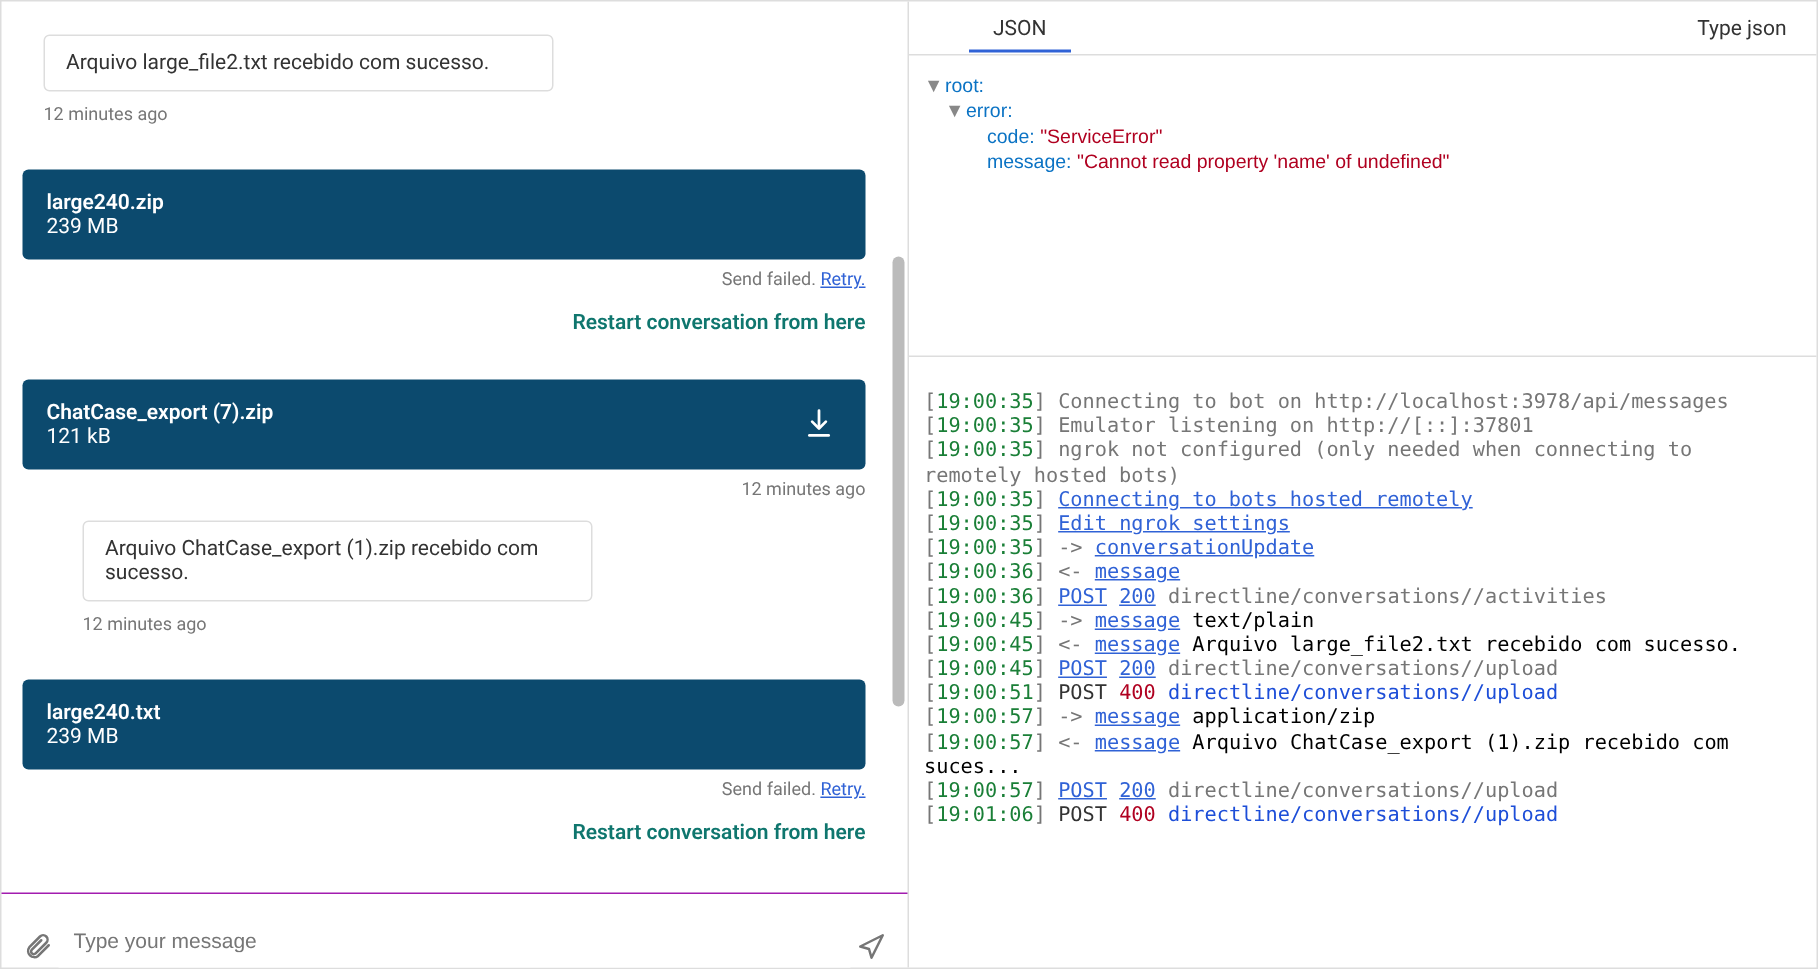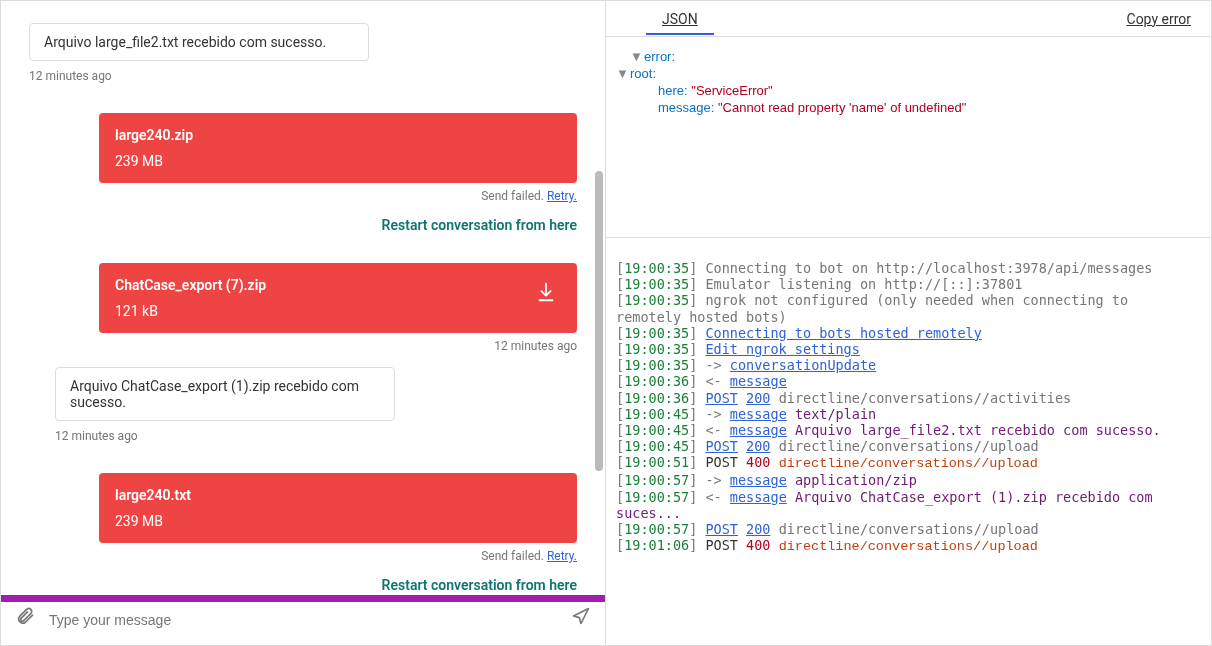--- a/index.html
+++ b/index.html
@@ -8,61 +8,61 @@
   .left-pane { width: 605px; display: flex; flex-direction: column; border-right: 1px solid #ddd; }
   .right-pane { width: 605px; display: flex; flex-direction: column; }
   .chat-scroll { flex: 1; overflow-y: hidden; padding: 8px 28px 8px 28px; position: relative; }
   .chat-inner { display: flex; flex-direction: column; }
   .scrollbar-track { position: absolute; right: 2px; top: 170px; width: 8px; height: 300px; background: #bbb; border-radius: 4px; }
 
   .bot-bubble { display: inline-block; background: #fff; border: 1px solid #ddd; border-radius: 4px; padding: 10px 14px; margin-top: 14px; max-width: 340px; font-size: 14px; color: #333; }
   .timestamp-left { font-size: 12px; color: #767676; margin-top: 8px; }
 
   .user-block { display: flex; flex-direction: column; align-items: flex-end; margin-top: 30px; }
-  .attachment-card { background: #ef4444; color: #fff; border-radius: 4px; padding: 14px 16px; width: 478px; display: flex; align-items: flex-start; justify-content: space-between; }
+  .attachment-card { background: #0c4a6e; color: #fff; border-radius: 4px; padding: 14px 16px; width: 562px; display: flex; align-items: flex-start; justify-content: space-between; }
   .attachment-text { display: flex; flex-direction: column; }
   .attachment-name { font-weight: 600; font-size: 14px; }
-  .attachment-size { font-size: 14px; margin-top: 10px; }
+  .attachment-size { font-size: 14px; margin-top: 0; }
   .download-icon { margin-top: 4px; margin-right: 4px; }
 
   .send-failed-line { font-size: 12px; color: #767676; margin-top: 6px; }
   .retry-link { color: #3062d6; cursor: pointer; text-decoration: underline; }
   .restart-line { color: #0f766e; font-weight: 600; font-size: 14px; margin-top: 14px; cursor: pointer; }
   .timestamp-right { font-size: 12px; color: #767676; margin-top: 6px; }
 
-  .composer { display: flex; align-items: flex-start; border-top: 7px solid #a21caf; height: 50px; padding: 0 10px; }
+  .composer { display: flex; align-items: flex-end; border-top: 1px solid #a21caf; height: 50px; padding: 0 10px; }
   .attach-btn { width: 28px; height: 28px; display: flex; align-items: center; justify-content: center; cursor: pointer; color: #767676; }
   .compose-input { flex: 1; border: none; outline: none; padding: 10px; font-size: 14px; color: #333; }
   .compose-input::placeholder { color: #767676; }
   .send-btn { width: 28px; height: 28px; display: flex; align-items: center; justify-content: center; cursor: pointer; color: #767676; }
 
   
-  .tabs { display: flex; align-items: center; justify-content: space-between; border-bottom: 1px solid #ddd; height: 36px; padding: 0 20px 0 40px; text-decoration: underline; }
+  .tabs { display: flex; align-items: center; justify-content: space-between; border-bottom: 1px solid #ddd; height: 36px; padding: 0 20px 0 40px; }
   .tab { padding: 8px 16px 6px 16px; font-size: 14px; color: #333; cursor: pointer; }
   .tab.active { border-bottom: 2px solid #3062d6; }
   .copy-json { font-size: 14px; color: #333; cursor: pointer; }
 
   .json-view { padding: 12px 10px; height: 200px; overflow: auto; font-family: "Segoe UI", sans-serif; font-size: 13px; line-height: 1.3; }
   .json-tog { color: #888; margin-right: 2px; user-select: none; display:inline-block; width:12px;}
   .json-key { color: #0b73c4; }
   .json-str { color: #b00020; }
   .json-line { white-space: nowrap; }
   .json-indent-1 { padding-left: 14px; }
   .json-indent-3 { padding-left: 42px; }
 
   .log-pane { flex: 1; border-top: 1px solid #ddd; padding: 22px 10px 10px 10px; font-family: "Consolas","Menlo",monospace; font-size: 13.5px; line-height: 1.2; color: #767676; overflow: auto; white-space: pre-wrap; }
   .log-line { margin: 0; }
   .ts { color: #1a7f37; }
   .brkt { color: #767676; }
   .lnk { color: #3062d6; text-decoration: underline; cursor: pointer; }
   .ok200 { color: #3062d6; text-decoration: underline; }
   .err400 { color: #b00020; }
-  .errpath { color: #c2410c; font-family: Liberation Mono, monospace; }
+  .errpath { color: #1d4ed8; }
   .post { color: #333; }
-  .plain { color: #701a75; }
+  .plain { color: #000000; }
   .dim { color: #767676; }
 </style>
 </head>
 <body>
 
 <div class="app">
   <div class="left-pane">
     <div class="chat-scroll">
       <div class="scrollbar-track"></div>
       <div class="chat-inner">
@@ -134,25 +134,25 @@
         <svg width="20" height="20" viewBox="0 0 24 24" fill="none" stroke="#767676" stroke-width="2" stroke-linecap="round" stroke-linejoin="round">
             <path d="M3 12l18-9-9 18-2-7-7-2z"></path>
           </svg>
       </span>
     </div>
   </div>
 
   <div class="right-pane">
     <div class="tabs">
       <div class="tab active">JSON</div>
-      <div class="copy-json">Copy error</div>
+      <div class="copy-json">Type json</div>
     </div>
 
     <div class="json-view">
+      <div class="json-line"><span class="json-tog">▼</span><span class="json-key">root:</span></div>
       <div class="json-line json-indent-1"><span class="json-tog">▼</span><span class="json-key">error:</span></div>
-      <div class="json-line"><span class="json-tog">▼</span><span class="json-key">root:</span></div>
-      <div class="json-line json-indent-3"><span class="json-key">here:</span> <span class="json-str">"ServiceError"</span></div>
+      <div class="json-line json-indent-3"><span class="json-key">code:</span> <span class="json-str">"ServiceError"</span></div>
       <div class="json-line json-indent-3"><span class="json-key">message:</span> <span class="json-str">"Cannot read property 'name' of undefined"</span></div>
     </div>
 
     <div class="log-pane" id="log-pane"><div class="log-line"><span class="brkt">[</span><span class="ts">19:00:35</span><span class="brkt">]</span> <span class="dim">Connecting to bot on http://localhost:3978/api/messages</span></div><div class="log-line"><span class="brkt">[</span><span class="ts">19:00:35</span><span class="brkt">]</span> <span class="dim">Emulator listening on http://[::]:37801</span></div><div class="log-line"><span class="brkt">[</span><span class="ts">19:00:35</span><span class="brkt">]</span> <span class="dim">ngrok not configured (only needed when connecting to remotely hosted bots)</span></div><div class="log-line"><span class="brkt">[</span><span class="ts">19:00:35</span><span class="brkt">]</span> <span class="lnk">Connecting to bots hosted remotely</span></div><div class="log-line"><span class="brkt">[</span><span class="ts">19:00:35</span><span class="brkt">]</span> <span class="lnk">Edit ngrok settings</span></div><div class="log-line"><span class="brkt">[</span><span class="ts">19:00:35</span><span class="brkt">]</span> <span class="dim">-&gt;</span> <span class="lnk">conversationUpdate</span></div><div class="log-line"><span class="brkt">[</span><span class="ts">19:00:36</span><span class="brkt">]</span> <span class="dim">&lt;-</span> <span class="lnk">message</span></div><div class="log-line"><span class="brkt">[</span><span class="ts">19:00:36</span><span class="brkt">]</span> <span class="lnk">POST</span> <span class="ok200">200</span> <span class="dim">directline/conversations/<conversationid>/activities</conversationid></span></div><div class="log-line"><span class="brkt">[</span><span class="ts">19:00:45</span><span class="brkt">]</span> <span class="dim">-&gt;</span> <span class="lnk">message</span> <span class="plain">text/plain</span></div><div class="log-line"><span class="brkt">[</span><span class="ts">19:00:45</span><span class="brkt">]</span> <span class="dim">&lt;-</span> <span class="lnk">message</span> <span class="plain">Arquivo large_file2.txt recebido com sucesso.</span></div><div class="log-line"><span class="brkt">[</span><span class="ts">19:00:45</span><span class="brkt">]</span> <span class="lnk">POST</span> <span class="ok200">200</span> <span class="dim">directline/conversations/<conversationid>/upload</conversationid></span></div><div class="log-line"><span class="brkt">[</span><span class="ts">19:00:51</span><span class="brkt">]</span> <span class="post">POST</span> <span class="err400">400</span> <span class="errpath">directline/conversations/<conversationid>/upload</conversationid></span></div><div class="log-line"><span class="brkt">[</span><span class="ts">19:00:57</span><span class="brkt">]</span> <span class="dim">-&gt;</span> <span class="lnk">message</span> <span class="plain">application/zip</span></div><div class="log-line"><span class="brkt">[</span><span class="ts">19:00:57</span><span class="brkt">]</span> <span class="dim">&lt;-</span> <span class="lnk">message</span> <span class="plain">Arquivo ChatCase_export (1).zip recebido com suces...</span></div><div class="log-line"><span class="brkt">[</span><span class="ts">19:00:57</span><span class="brkt">]</span> <span class="lnk">POST</span> <span class="ok200">200</span> <span class="dim">directline/conversations/<conversationid>/upload</conversationid></span></div><div class="log-line"><span class="brkt">[</span><span class="ts">19:01:06</span><span class="brkt">]</span> <span class="post">POST</span> <span class="err400">400</span> <span class="errpath">directline/conversations/<conversationid>/upload</conversationid></span></div></div>
   </div>
 </div>
 
 </body></html>

